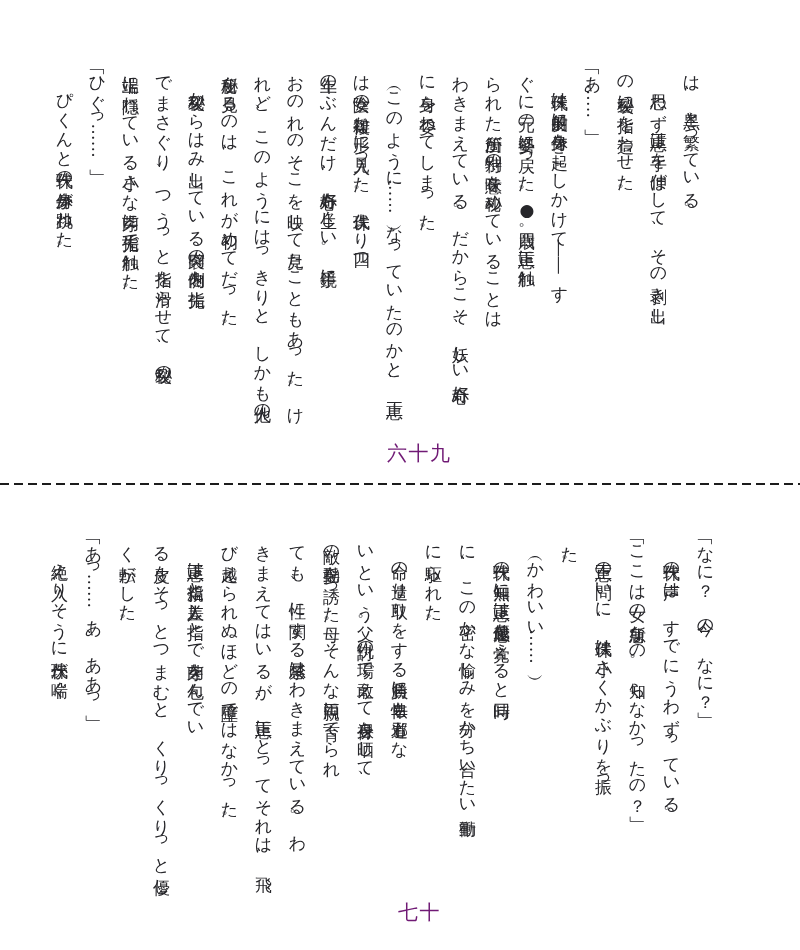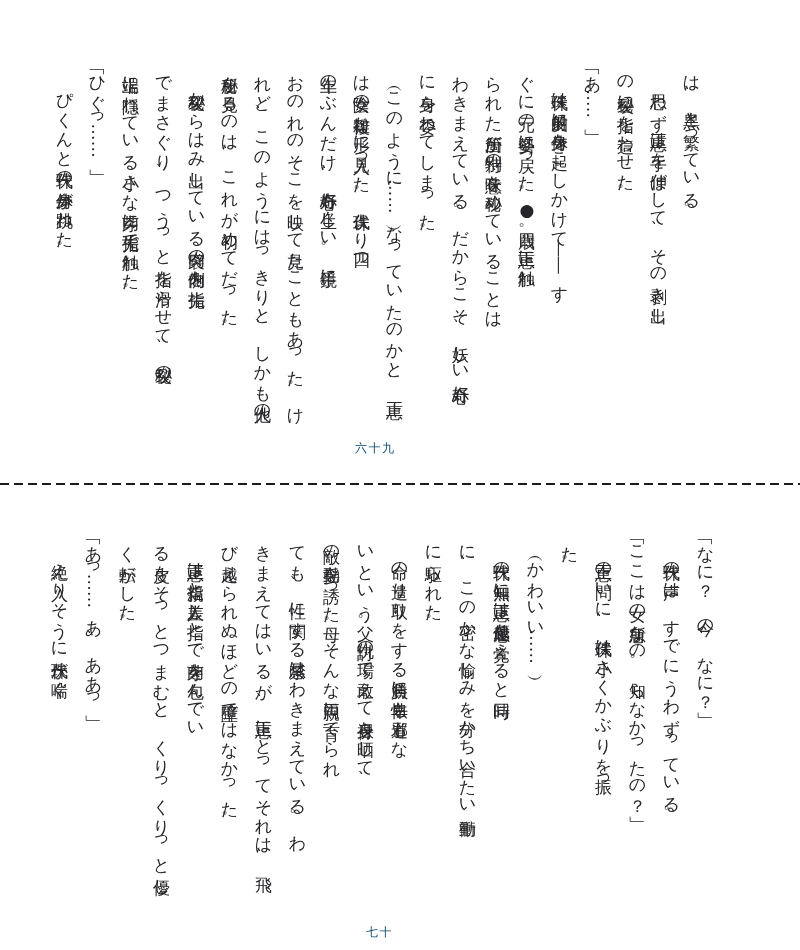--- a/index.html
+++ b/index.html
@@ -19,26 +19,27 @@
     letter-spacing:0.2px;
     line-height:33px;
     white-space:pre-line;
   }
   .vtext p{margin:0;padding:0;}
   .vtext p.indent{text-indent:17.2px;}
   #text69{top:64px;right:92px;}
   #text70{top:534px;right:77px;line-height:34px;}
   .pageno{
     position:absolute;
-    font-size:12px;
+    font-size:20px;
     letter-spacing:1.5px;
-    color:#0c4a6e;
+    color:#701a75;
+    margin-left:32px;
   }
   #pageno69{left:355px;top:440px;}
-  #pageno70{left:366px;top:924px;}
+  #pageno70{left:366px;top:899px;}
   #separator{
     position:absolute;
     left:0;top:483px;
     width:800px;height:2px;
     background:repeating-linear-gradient(90deg,#1c1c1c 0,#1c1c1c 9px,transparent 9px,transparent 14px);
   }
 </style>
 </head>
 <body>
 

